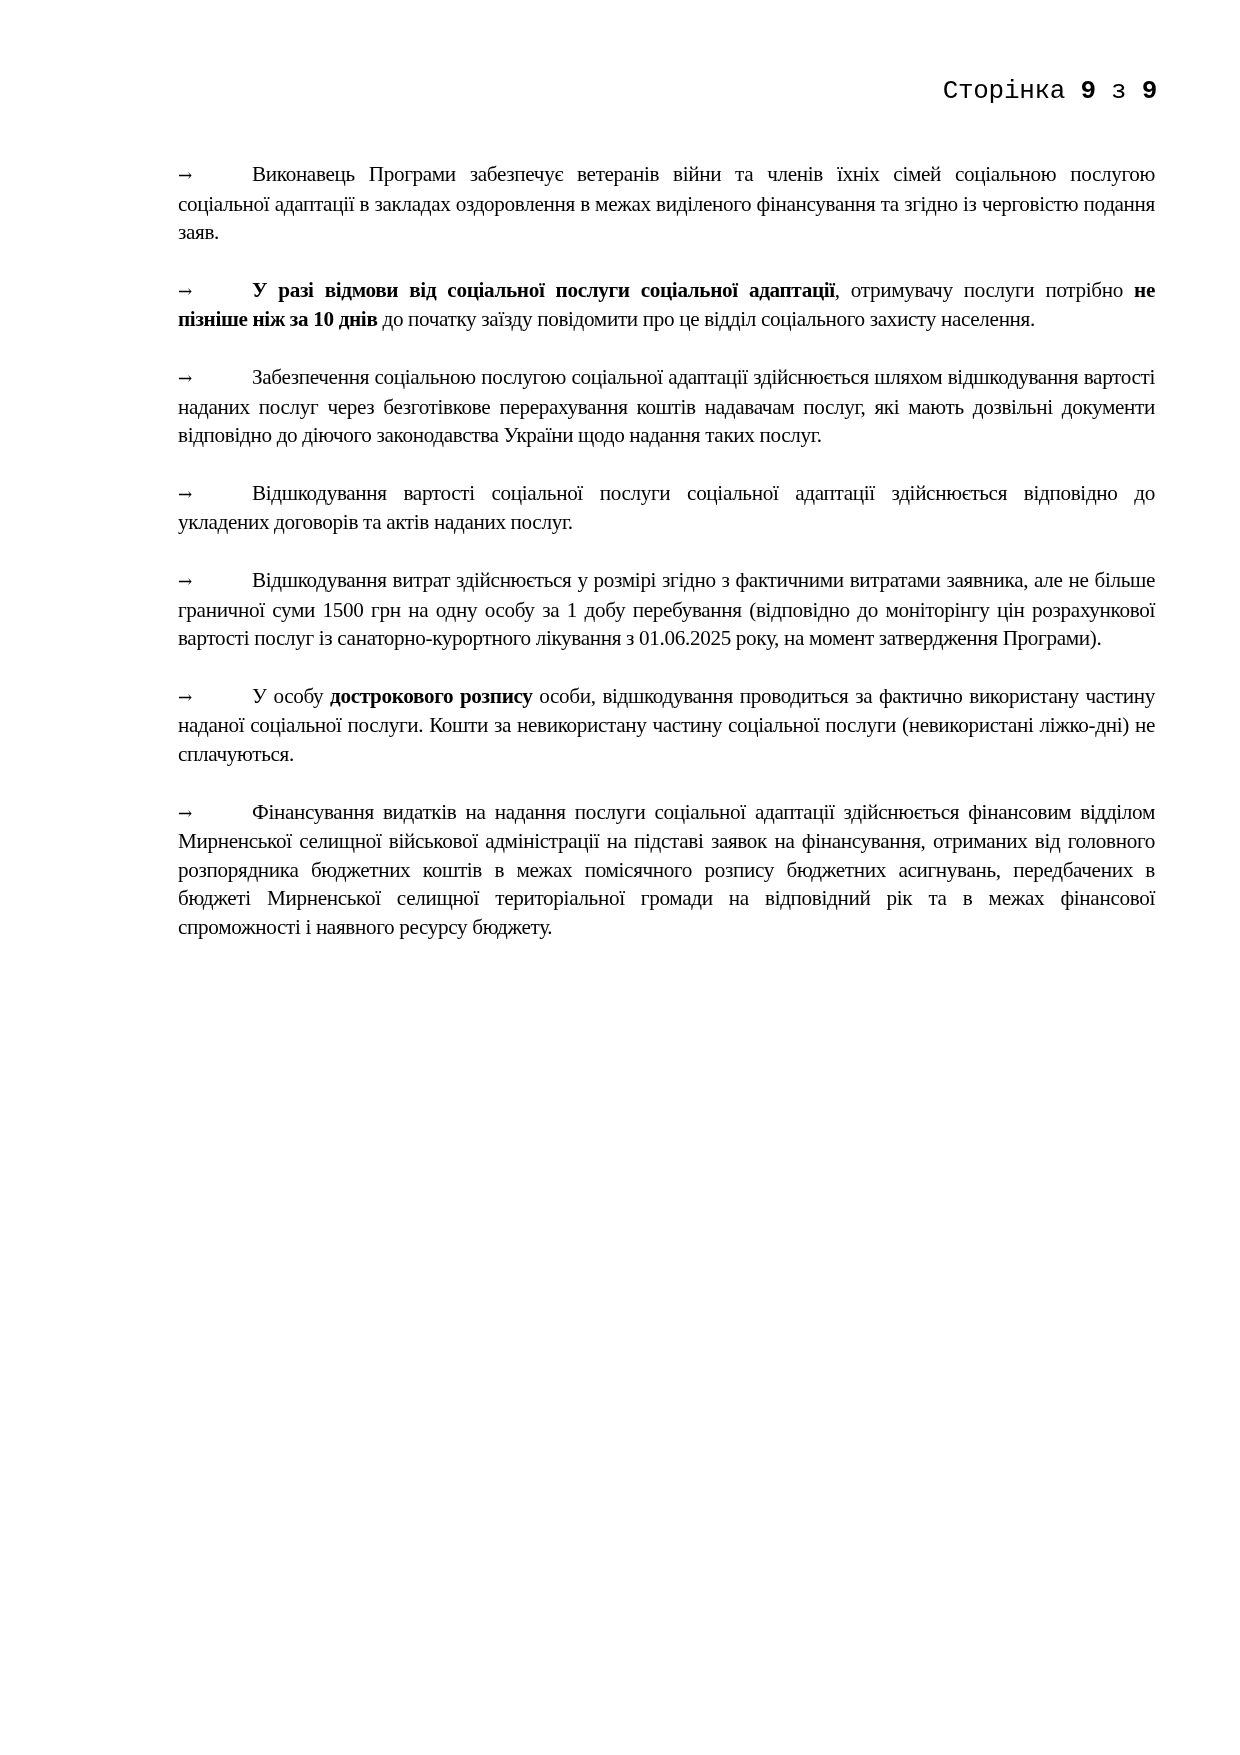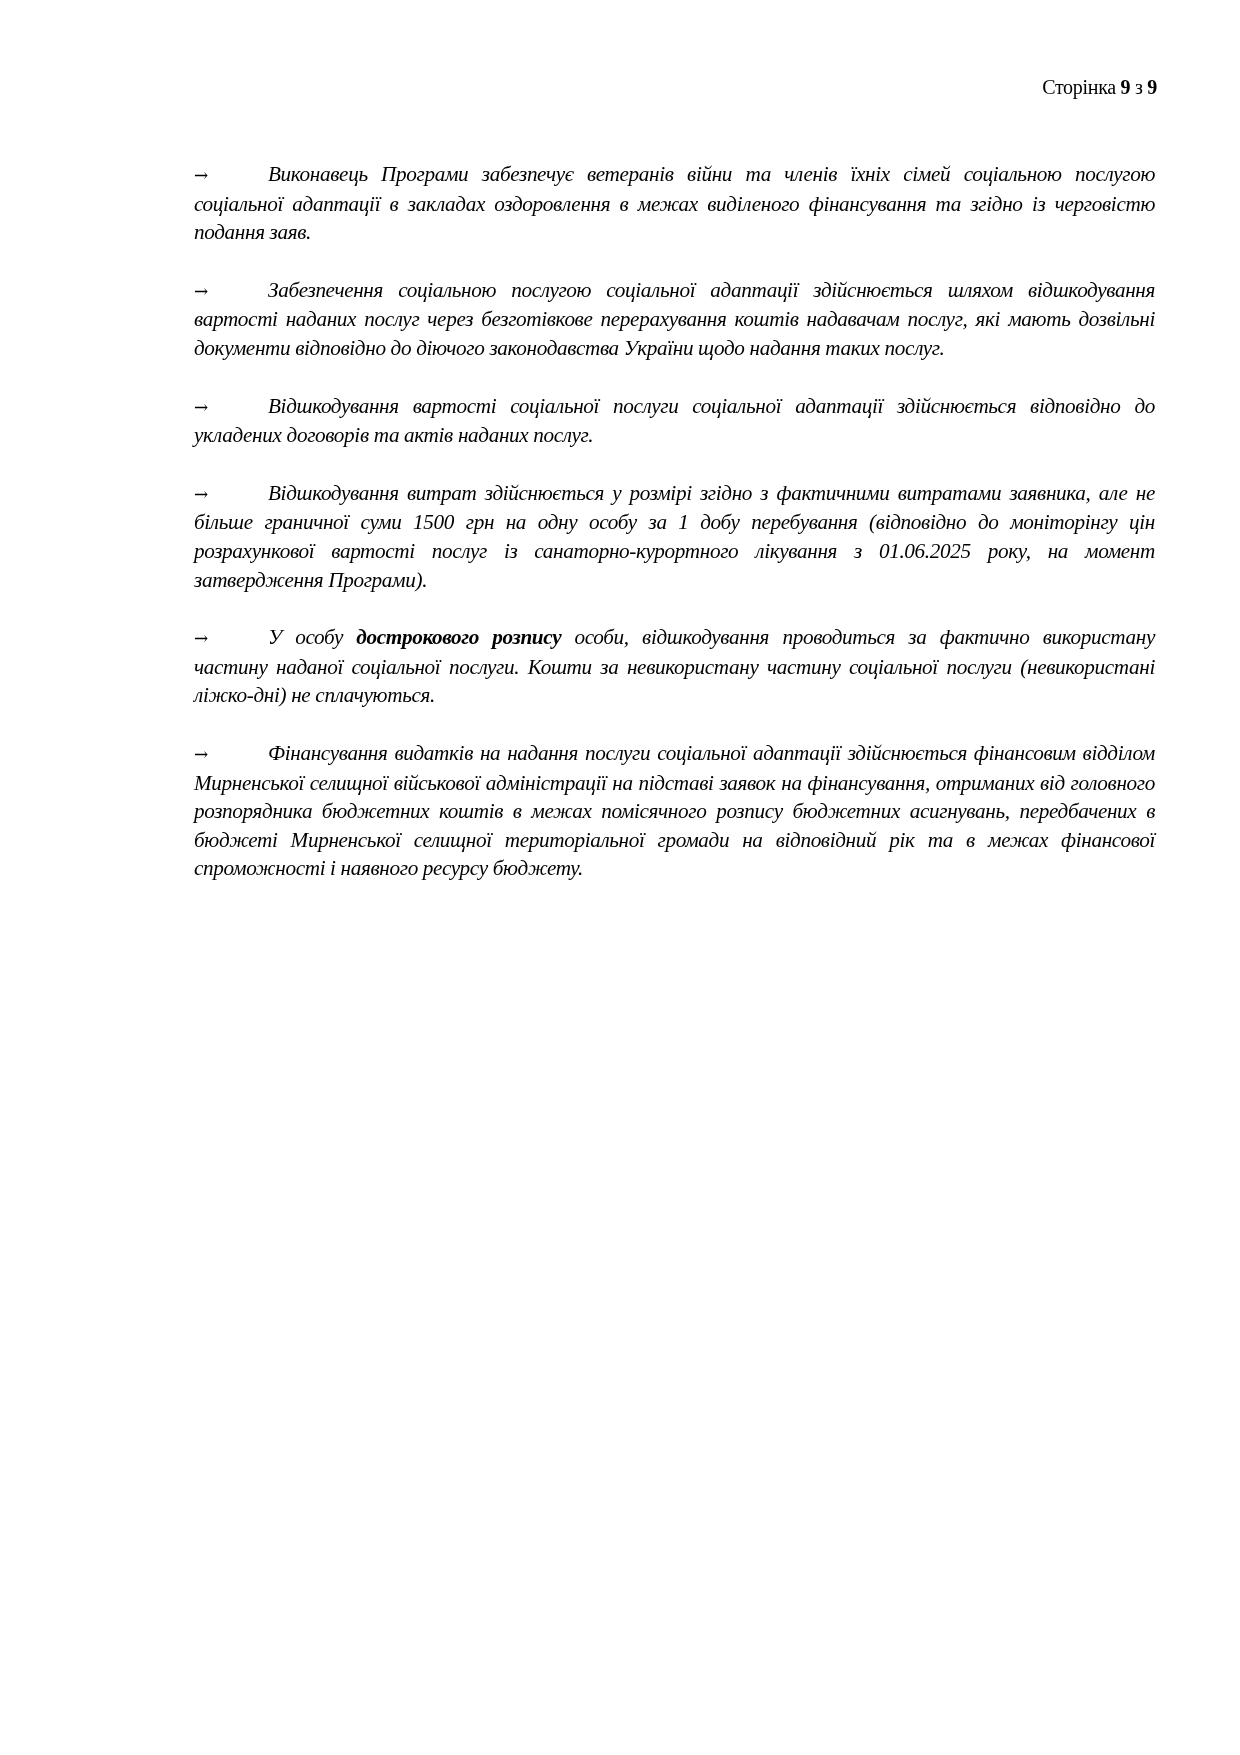--- a/index.html
+++ b/index.html
@@ -1,40 +1,41 @@
 <!DOCTYPE html>
 <html><head>
   <meta charset="utf-8">
   <style>
     html, body { margin: 0; padding: 0; background: #ffffff; }
     body { width: 1240px; height: 1755px; position: relative; overflow: hidden; color: #000; }
     .page-num {
       position: absolute; top: 76px; right: 83px;
-      font-family: Liberation Serif, serif; font-size: 20px; letter-spacing: -0.3px;
+      font-family: Liberation Mono, monospace; font-size: 26px; letter-spacing: -0.3px;
     }
     .page-num b { font-weight: bold; }
     .content {
       position: absolute; left: 178px; top: 160px; width: 977px;
       font-family: "Liberation Serif", serif; font-size: 21.2px; line-height: 28.6px;
       letter-spacing: -0.35px;
     }
-    .para { margin: 0 0 29px 16px; text-align: justify; font-style: italic; }
+    .para { margin: 0 0 29px 0; text-align: justify; }
     .arrow { display: inline-block; width: 74px; font-family: "DejaVu Serif", serif; font-size: 17px; }
     b { font-weight: bold; }
   </style>
 </head>
 <body>
 
 <div class="page-num">
   <span>Сторінка</span>
   <b>9</b>
   <span>з</span>
   <b>9</b>
 </div>
 
 <div class="content" id="content">
     <p class="para"><span class="arrow">→</span><span>Виконавець  Програми забезпечує ветеранів війни та членів їхніх сімей соціальною послугою соціальної адаптації в закладах оздоровлення в межах виділеного фінансування та згідно із черговістю подання заяв.</span></p>
+    <p class="para"><span class="arrow">→</span><b>У разі відмови від соціальної послуги соціальної адаптації</b><span>, отримувачу послуги потрібно </span><b>не пізніше ніж за 10 днів</b><span> до початку заїзду повідомити про це відділ соціального захисту населення.</span></p>
     <p class="para"><span class="arrow">→</span><span>Забезпечення соціальною послугою соціальної адаптації здійснюється шляхом відшкодування вартості наданих послуг через безготівкове перерахування коштів надавачам послуг, які мають дозвільні документи відповідно до  діючого законодавства України щодо надання таких послуг.</span></p>
     <p class="para"><span class="arrow">→</span><span>Відшкодування вартості соціальної послуги соціальної адаптації здійснюється відповідно до укладених договорів та актів наданих послуг.</span></p>
     <p class="para"><span class="arrow">→</span><span>Відшкодування витрат здійснюється у розмірі згідно з фактичними витратами заявника, але не більше граничної суми 1500 грн на одну особу за 1 добу перебування (відповідно до моніторінгу цін розрахункової вартості послуг із санаторно-курортного лікування з 01.06.2025 року, на момент затвердження Програми).</span></p>
     <p class="para"><span class="arrow">→</span><span>У особу </span><b>дострокового розпису</b><span> особи, відшкодування  проводиться за фактично використану частину наданої соціальної послуги. Кошти за невикористану частину соціальної послуги (невикористані ліжко-дні) не сплачуються.</span></p>
     <p class="para"><span class="arrow">→</span><span>Фінансування видатків на надання послуги соціальної адаптації здійснюється фінансовим відділом Мирненської селищної військової адміністрації на підставі заявок на фінансування, отриманих від головного розпорядника бюджетних коштів в межах помісячного розпису бюджетних асигнувань, передбачених в бюджеті  Мирненської селищної  територіальної громади  на відповідний рік та в межах фінансової спроможності і наявного ресурсу бюджету.</span></p>
   </div>
 
 </body></html>

